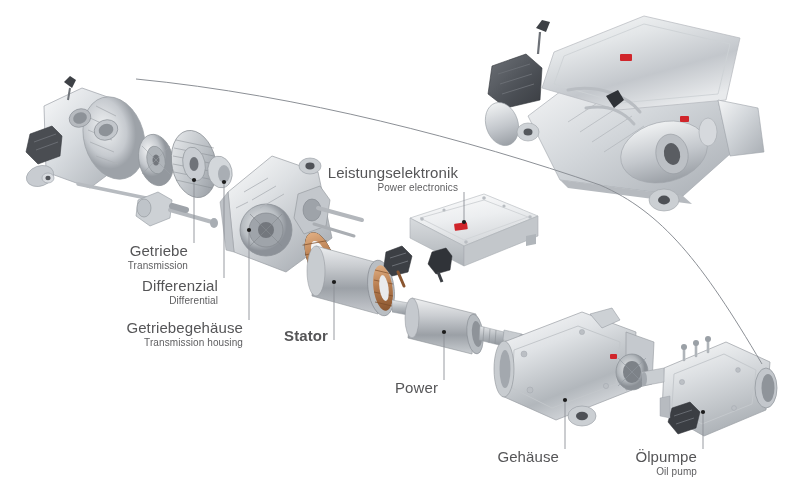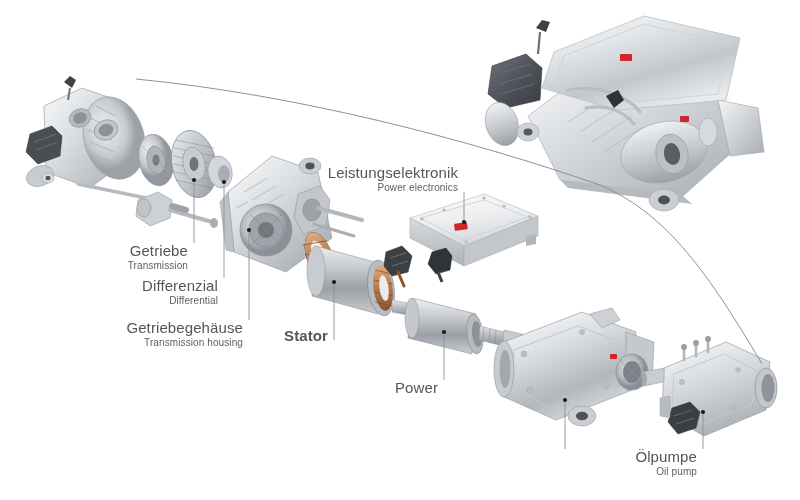--- a/index.html
+++ b/index.html
@@ -520,20 +520,21 @@
         <div class="de">Stator</div>
       </div>
       <div class="label" style="left: 158px; top: 165px; width: 300px;">
         <div class="de">Leistungselektronik</div>
         <div class="en">Power electronics</div>
       </div>
       <div class="label single" style="left: 138px; top: 380px; width: 300px;">
         <div class="de">Power</div>
       </div>
       <div class="label" style="left: 259px; top: 449px; width: 300px;">
+        <div class="de">Gehäuse</div>
       </div>
       <div class="label" style="left: 397px; top: 449px; width: 300px;">
         <div class="de">Ölpumpe</div>
         <div class="en">Oil pump</div>
       </div>
     </div>
 
 </div>
 
 </body></html>

